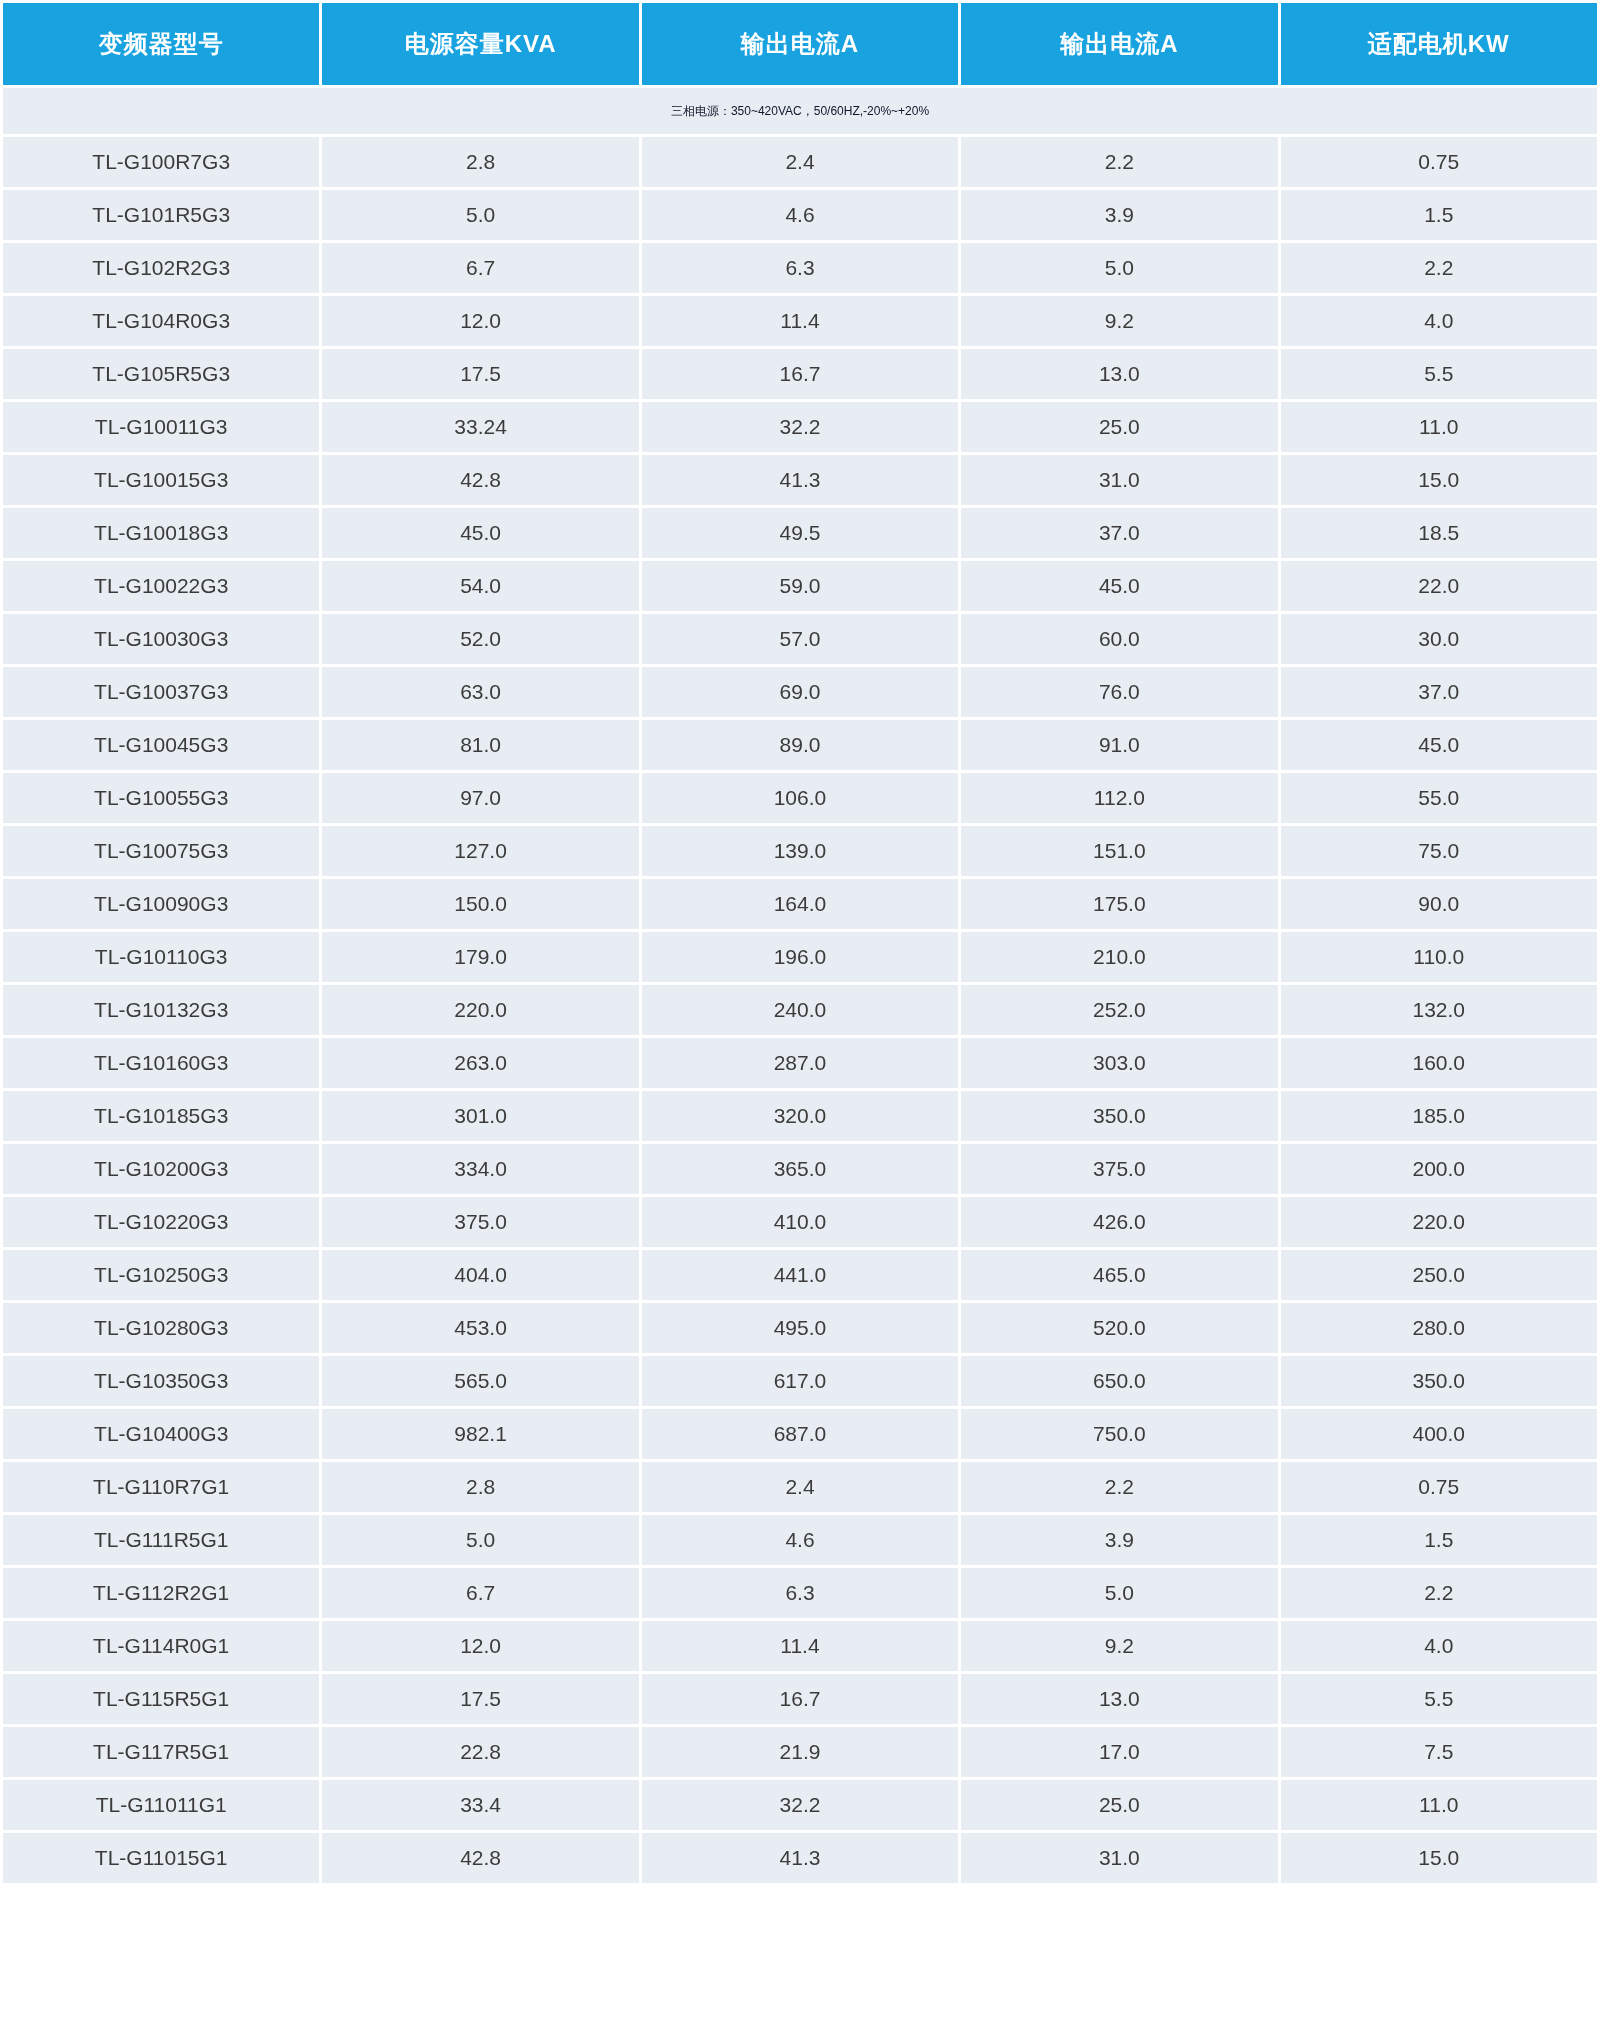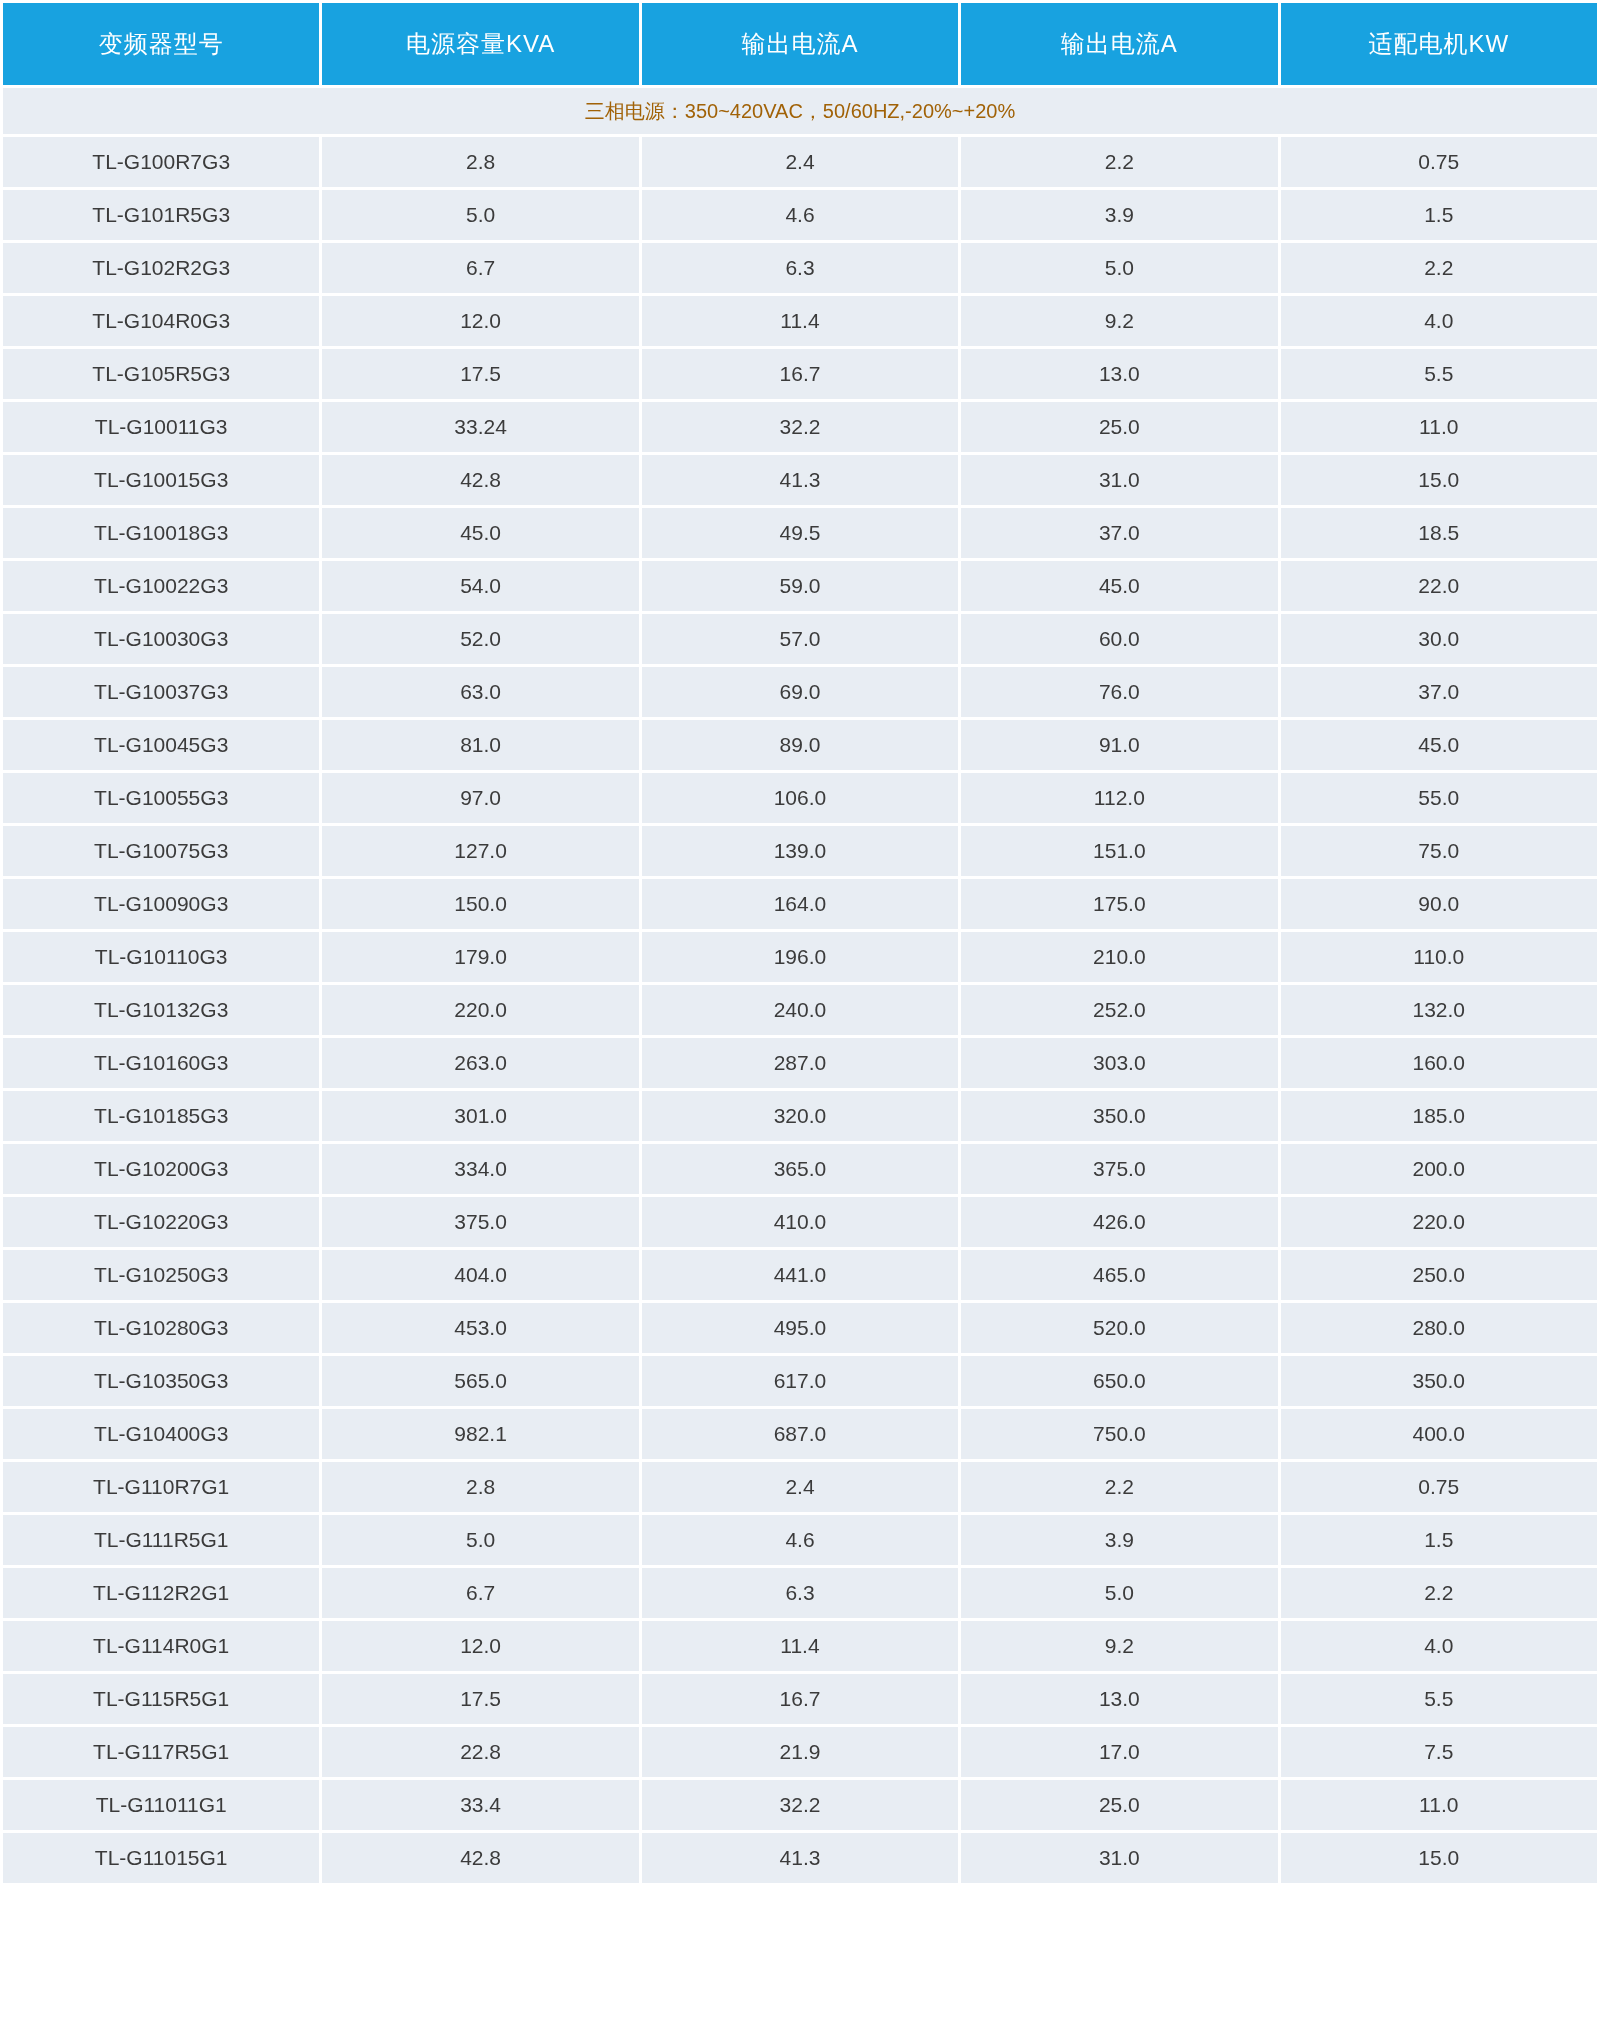--- a/index.html
+++ b/index.html
@@ -21,38 +21,38 @@
     border-collapse:separate;
     border-spacing:3px;
     table-layout:fixed;
   }
   col{width:20%;}
   th{
     height:80px;
     background:var(--header-bg);
     color:var(--header-text);
     font-size:24px;
-    font-weight:400;
+    font-weight:700;
     letter-spacing:1px;
     text-align:center;
     vertical-align:middle;
   }
   td{
     height:48px;
     background:var(--cell-bg);
     color:var(--cell-text);
     font-size:21px;
     font-weight:400;
     text-align:center;
     vertical-align:middle;
   }
   tr.section-row td{
     height:44px;
-    font-size:20px;
-    color:#a16207;
+    font-size:12px;
+    color:#0f172a;
   }
 </style>
 </head>
 <body>
 
 <table>
   <colgroup>
     <col>
       <col>
       <col>

